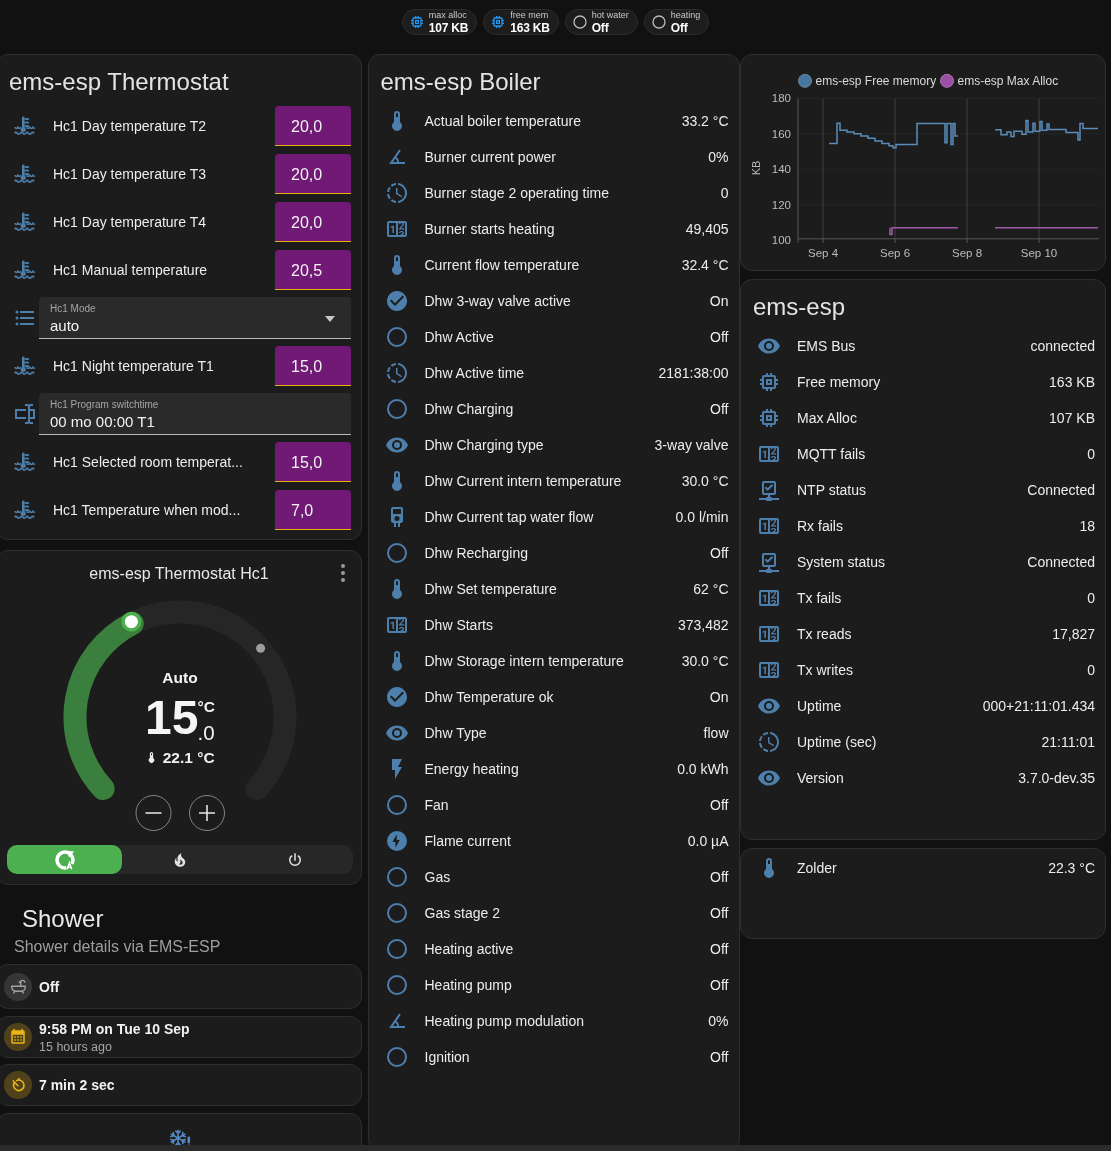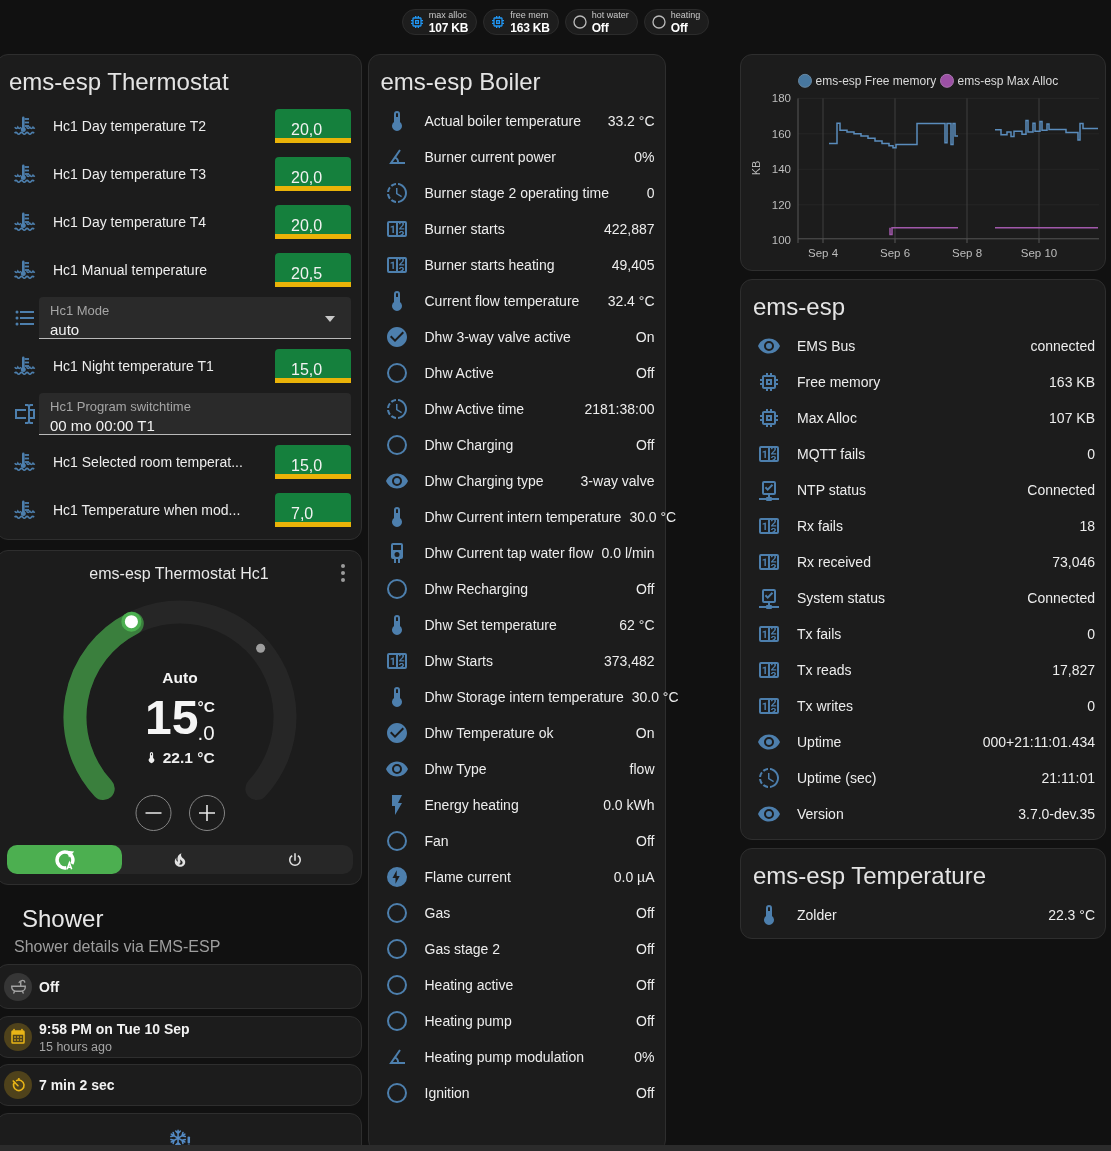--- a/index.html
+++ b/index.html
@@ -5,23 +5,23 @@
 .card{position:absolute;background:#1c1c1c;border:1px solid #2e2e2e;border-radius:12px}
 .ct{margin:11px 12px 4px;line-height:32px;font-size:24px;color:#e4e4e4;font-weight:400;white-space:nowrap}
 .sp3{height:1px}
 .row{display:flex;align-items:center;height:36px;padding:0 10px 0 16px}
 .row48{height:48px}
 .ic{flex:none;fill:#4d7fad}
 .st{stroke:#4d7fad}
 .amb{fill:#e9b517;color:#e9b517}
 .lab{margin-left:16px;font-size:14px;color:#ededed;white-space:nowrap}
 .val{margin-left:auto;font-size:14px;color:#ededed;white-space:nowrap;padding-left:8px}
-.inp{margin-left:auto;width:76px;height:34px;background:#15803d;border-radius:4px 4px 0 0;border-bottom:5px solid #eab308;color:#f2f2f2;font-size:16px;font-weight:500;line-height:41px;padding-left:16px;flex:none}
+.inp{margin-left:auto;width:76px;height:40px;background:#701a75;border-radius:4px 4px 0 0;border-bottom:1px solid #eab308;color:#f2f2f2;font-size:16px;font-weight:500;line-height:41px;padding-left:16px;flex:none}
 .bigbox{margin-left:2px;flex:1;height:42px;background:#2a2a2a;border-radius:4px 4px 0 0;border-bottom:1px solid #b9b9b9;padding:6px 16px 0 11px;position:relative}
-.bb1{font-size:13px;color:#a5a5a5}
+.bb1{font-size:10px;color:#a5a5a5}
 .bb2{font-size:15px;color:#f2f2f2;margin-top:3px;font-weight:500}
 .chips{position:absolute;top:9px;left:0;width:1111px;display:flex;justify-content:center;gap:6px}
 .chip{height:26px;background:#1d1d1d;border:1px solid #2c2c2c;border-radius:13px;display:flex;align-items:center;padding:0 8px 0 6px}
 .chip svg{flex:none}
 .chtx{margin-left:4px;display:flex;flex-direction:column;line-height:1}
 .chl{font-size:9px;color:#c9c9c9;margin-bottom:2px}
 .chv{font-size:12px;font-weight:bold;color:#fff;letter-spacing:-0.2px}
 .tile{position:absolute;background:#1c1c1c;border:1px solid #2e2e2e;border-radius:12px;display:flex;align-items:center;padding:0 6px 0 7px}
 .tic{width:28px;height:28px;border-radius:50%;display:flex;align-items:center;justify-content:center;flex:none}
 .tt{margin-left:7px}
@@ -304,21 +304,21 @@
     </div>
   </div>
 <div class="tile" style="left:-4px;top:1113px;width:366px;height:52px;justify-content:center">
 <svg width="23" height="23" viewBox="0 0 24 24">
       <path d="M10.50 10.50 L10.50 2.30 M10.50 5.80 L8.10 3.20 M10.50 5.80 L12.90 3.20 M10.50 10.50 L3.40 6.40 M6.43 8.15 L2.98 8.93 M6.43 8.15 L5.38 4.77 M10.50 10.50 L3.40 14.60 M6.43 12.85 L5.38 16.23 M6.43 12.85 L2.98 12.07 M10.50 10.50 L10.50 18.70 M10.50 15.20 L12.90 17.80 M10.50 15.20 L8.10 17.80 M10.50 10.50 L17.60 14.60 M14.57 12.85 L18.02 12.07 M14.57 12.85 L15.62 16.23 M10.50 10.50 L17.60 6.40 M14.57 8.15 L15.62 4.77 M14.57 8.15 L18.02 8.93" stroke="#548bc5" stroke-width="1.6" stroke-linecap="round" fill="none"></path>
       <rect x="20.4" y="8.8" width="2.6" height="7.4" rx="1.2" fill="#548bc5"></rect>
       <circle cx="21.7" cy="18.8" r="1.5" fill="#548bc5"></circle>
     </svg>
 </div>
 
-<div class="card" style="left:367.5px;top:54px;width:298px;height:1098px">
+<div class="card" style="left:367.5px;top:54px;width:372px;height:1098px">
 <div class="ct">ems-esp Boiler</div>
     <div class="sp3"></div>
 <div class="row">
       <svg class="ic" width="24" height="24">
         <use href="#t"></use>
       </svg>
       <span class="lab">Actual boiler temperature</span>
       <span class="val">33.2 °C</span>
     </div>
     <div class="row">
@@ -327,27 +327,20 @@
       </svg>
       <span class="lab">Burner current power</span>
       <span class="val">0%</span>
     </div>
     <div class="row">
       <svg class="ic" width="24" height="24">
         <use href="#pc"></use>
       </svg>
       <span class="lab">Burner stage 2 operating time</span>
       <span class="val">0</span>
-    </div>
-    <div class="row">
-      <svg class="ic" width="24" height="24">
-        <use href="#cnt"></use>
-      </svg>
-      <span class="lab">Burner starts</span>
-      <span class="val">422,887</span>
     </div>
     <div class="row">
       <svg class="ic" width="24" height="24">
         <use href="#cnt"></use>
       </svg>
       <span class="lab">Burner starts heating</span>
       <span class="val">49,405</span>
     </div>
     <div class="row">
       <svg class="ic" width="24" height="24">
@@ -603,27 +596,20 @@
     </div>
     <div class="row">
       <svg class="ic" width="24" height="24">
         <use href="#cnt"></use>
       </svg>
       <span class="lab">Rx fails</span>
       <span class="val">18</span>
     </div>
     <div class="row">
       <svg class="ic" width="24" height="24">
-        <use href="#cnt"></use>
-      </svg>
-      <span class="lab">Rx received</span>
-      <span class="val">73,046</span>
-    </div>
-    <div class="row">
-      <svg class="ic" width="24" height="24">
         <use href="#nc"></use>
       </svg>
       <span class="lab">System status</span>
       <span class="val">Connected</span>
     </div>
     <div class="row">
       <svg class="ic" width="24" height="24">
         <use href="#cnt"></use>
       </svg>
       <span class="lab">Tx fails</span>
@@ -660,21 +646,20 @@
     <div class="row">
       <svg class="ic" width="24" height="24">
         <use href="#eye"></use>
       </svg>
       <span class="lab">Version</span>
       <span class="val">3.7.0-dev.35</span>
     </div>
 </div>
 
 <div class="card" style="left:740px;top:848px;width:366px;height:91px">
-<div class="ct">ems-esp Temperature</div>
     <div class="sp3"></div>
 <div class="row">
       <svg class="ic" width="24" height="24">
         <use href="#t"></use>
       </svg>
       <span class="lab">Zolder</span>
       <span class="val">22.3 °C</span>
     </div>
 </div>
 

